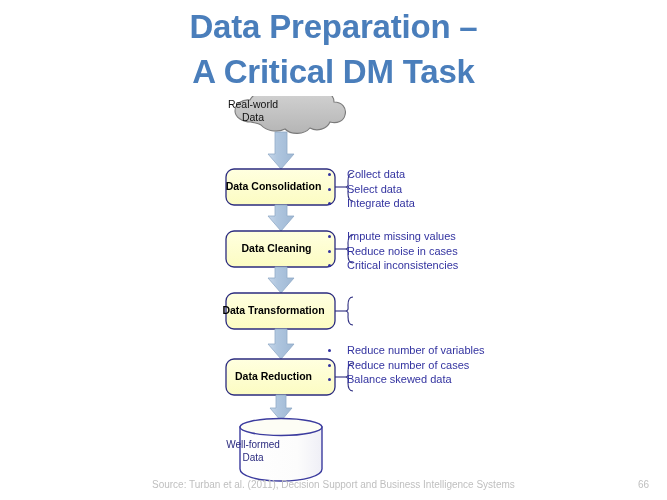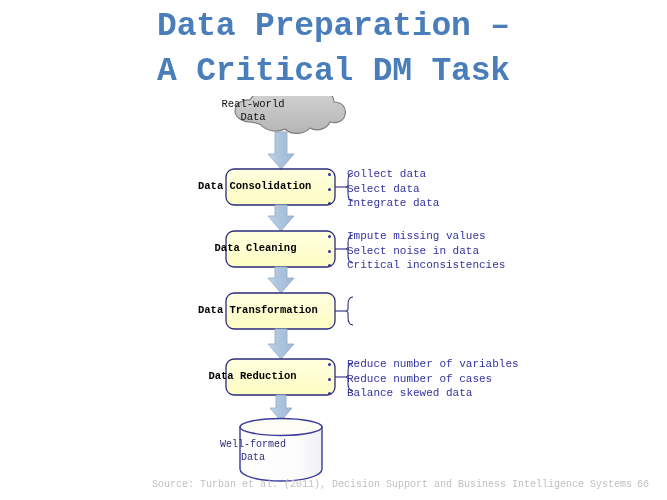--- a/index.html
+++ b/index.html
@@ -16,21 +16,20 @@
     font-family: "Liberation Sans", sans-serif;
     -webkit-font-smoothing: antialiased;
   }
 
   #slide {
     position: absolute;
     left: 0; top: 0;
     width: 667px;
     height: 500px;
     background: #ffffff;
-    font-family: Liberation Mono, monospace;
   }
 
   
   #title-block {
     position: absolute;
     left: 0;
     top: 4px;
     width: 667px;
     text-align: center;
     color: #4A7EBB;
@@ -55,20 +54,21 @@
   
   .node-label {
     position: absolute;
     text-align: center;
     font-size: 10.5px;
     font-weight: bold;
     color: #000000;
     line-height: 13px;
     white-space: nowrap;
     pointer-events: none;
+    margin-left: 21px;
   }
   .cloud-label {
     position: absolute;
     text-align: center;
     font-size: 10.5px;
     font-weight: normal;
     color: #111111;
     line-height: 13px;
   }
   .cyl-label {
@@ -256,26 +256,26 @@
     </div>
 
     <div class="bullets" style="left:325px; top:71px;">
       <span class="bl">Collect data</span>
       <span class="bl">Select data</span>
       <span class="bl">Integrate data</span>
     </div>
 
     <div class="bullets" style="left:325px; top:133px;">
       <span class="bl">Impute missing values</span>
-      <span class="bl">Select noise in data</span>
+      <span class="bl">Reduce noise in cases</span>
       <span class="bl">Critical inconsistencies</span>
     </div>
 
 
-    <div class="bullets" style="left:325px; top:261px;">
+    <div class="bullets" style="left:325px; top:247px;">
       <span class="bl">Reduce number of variables</span>
       <span class="bl">Reduce number of cases</span>
       <span class="bl">Balance skewed data</span>
     </div>
 
   </div>
 
   <div id="footer">
     <span id="footer-source">Source:  Turban et al. (2011), Decision Support and Business Intelligence Systems</span>
     <span id="footer-page">66</span>

